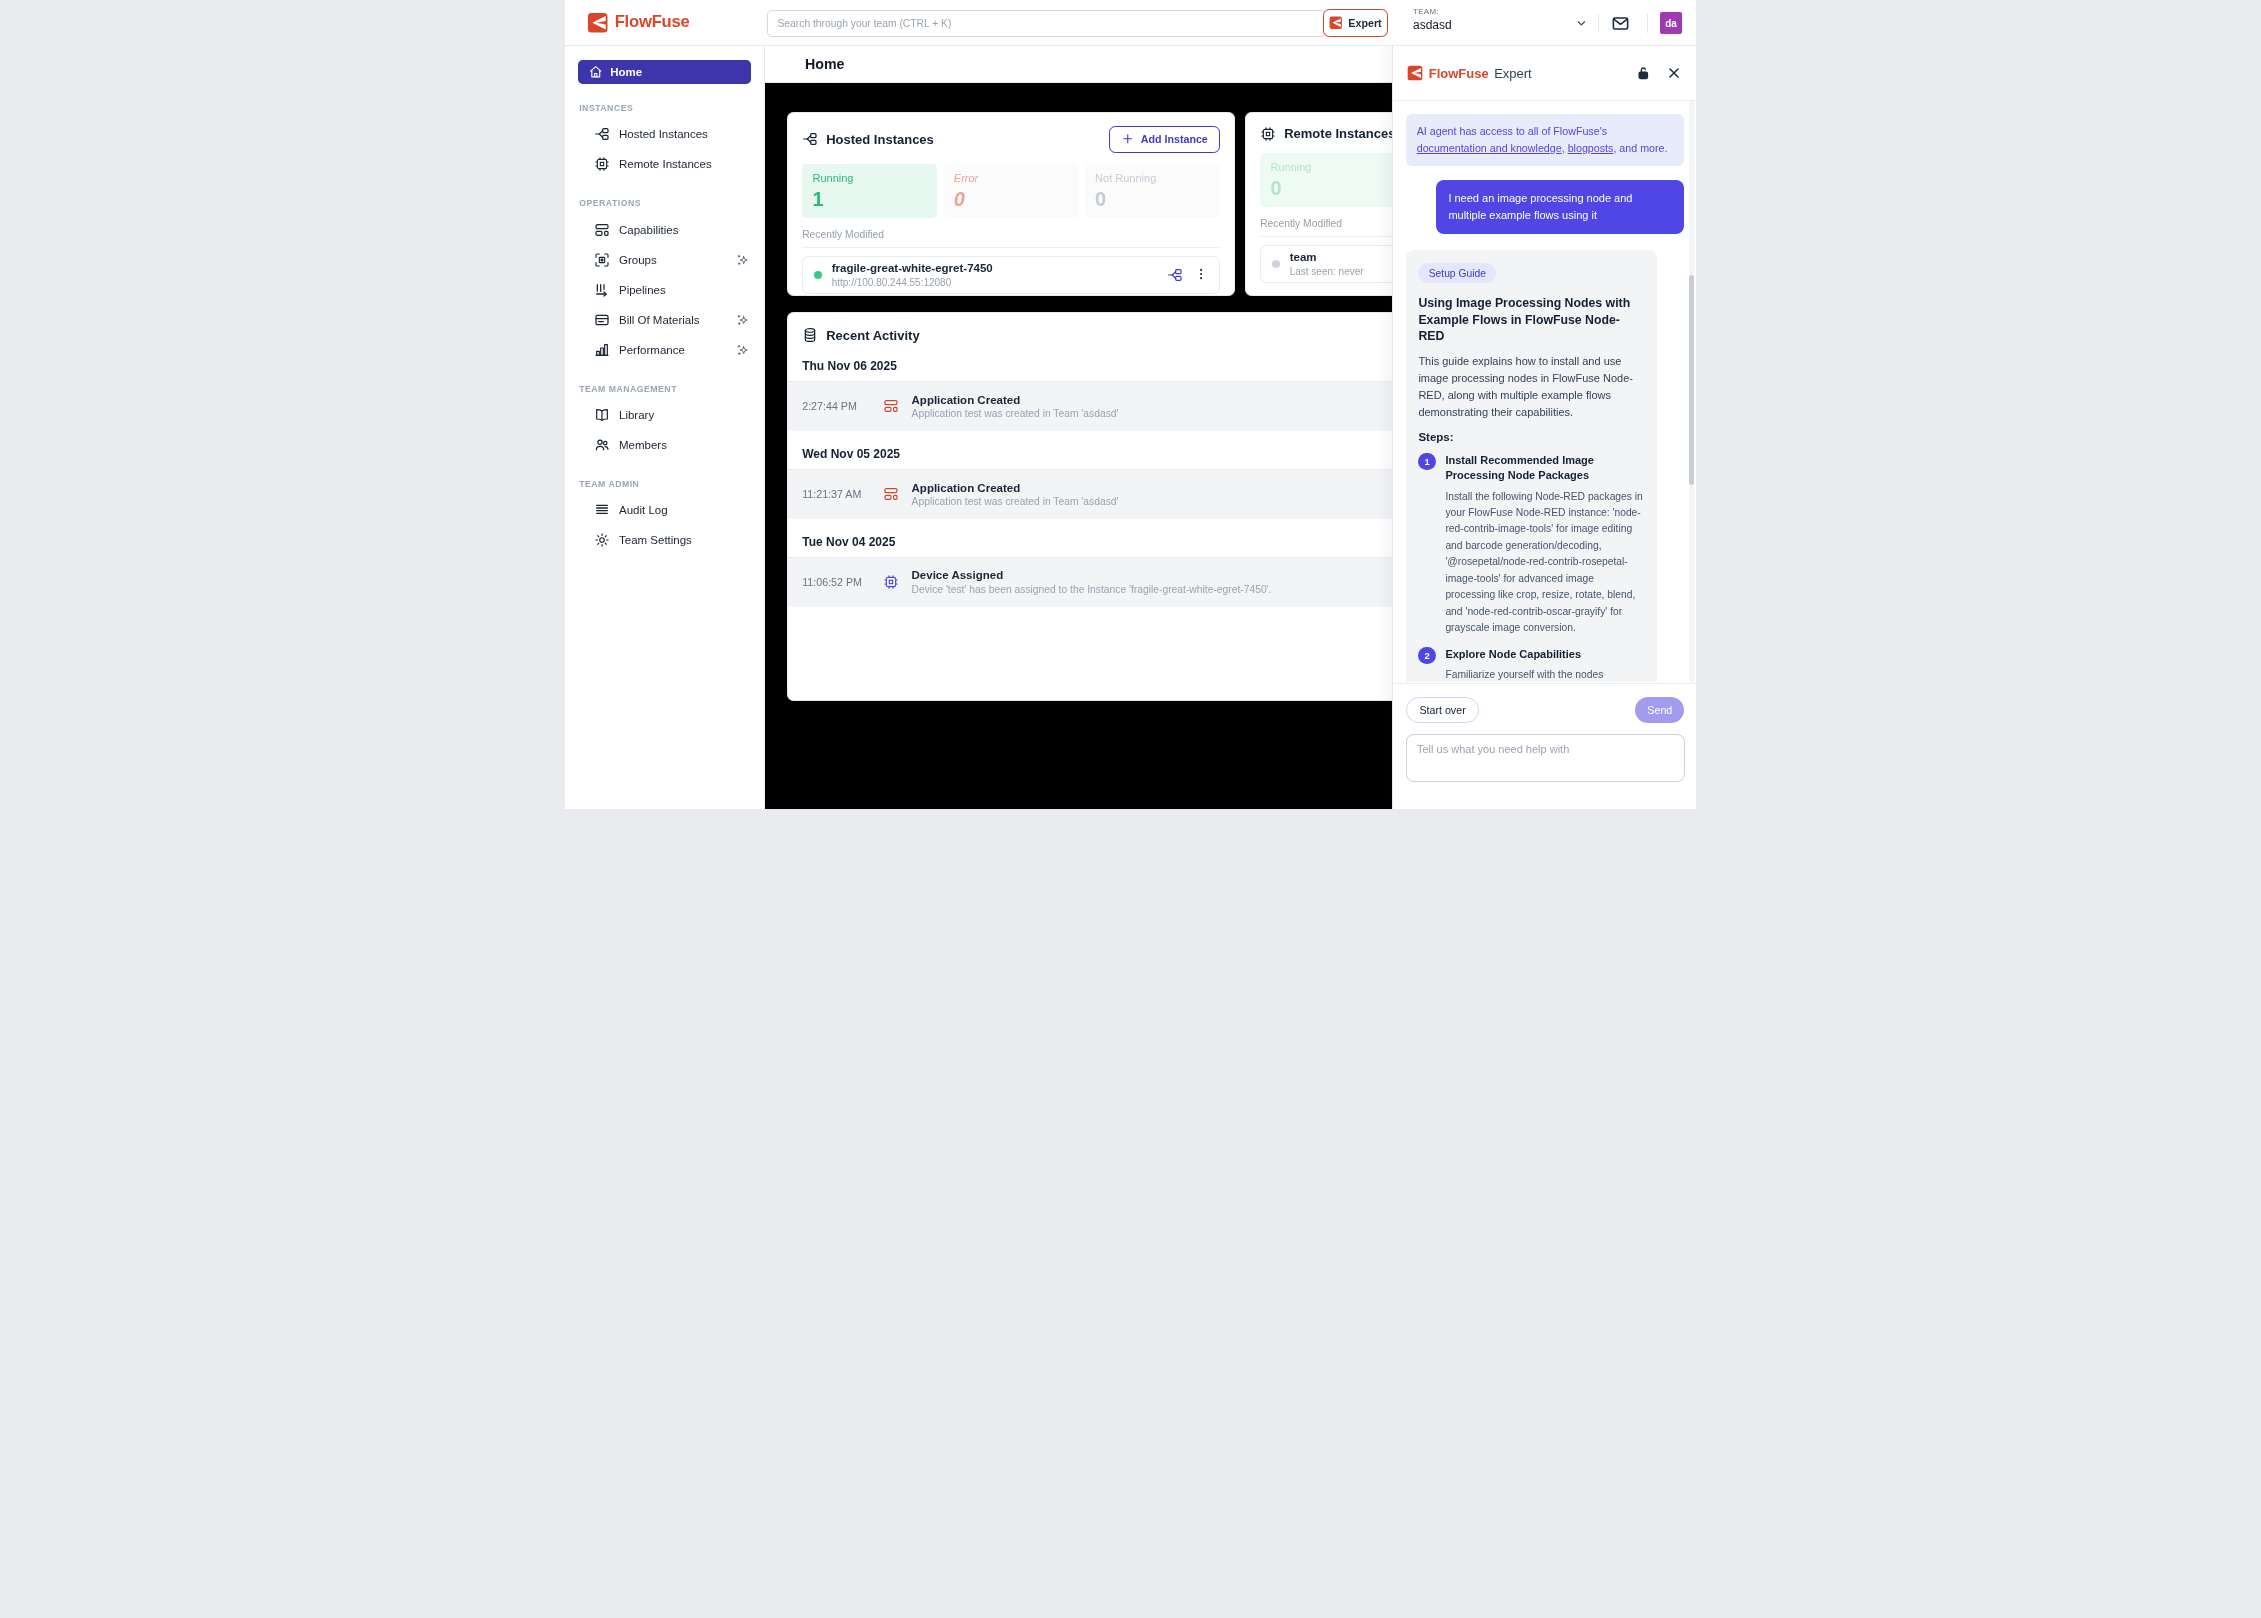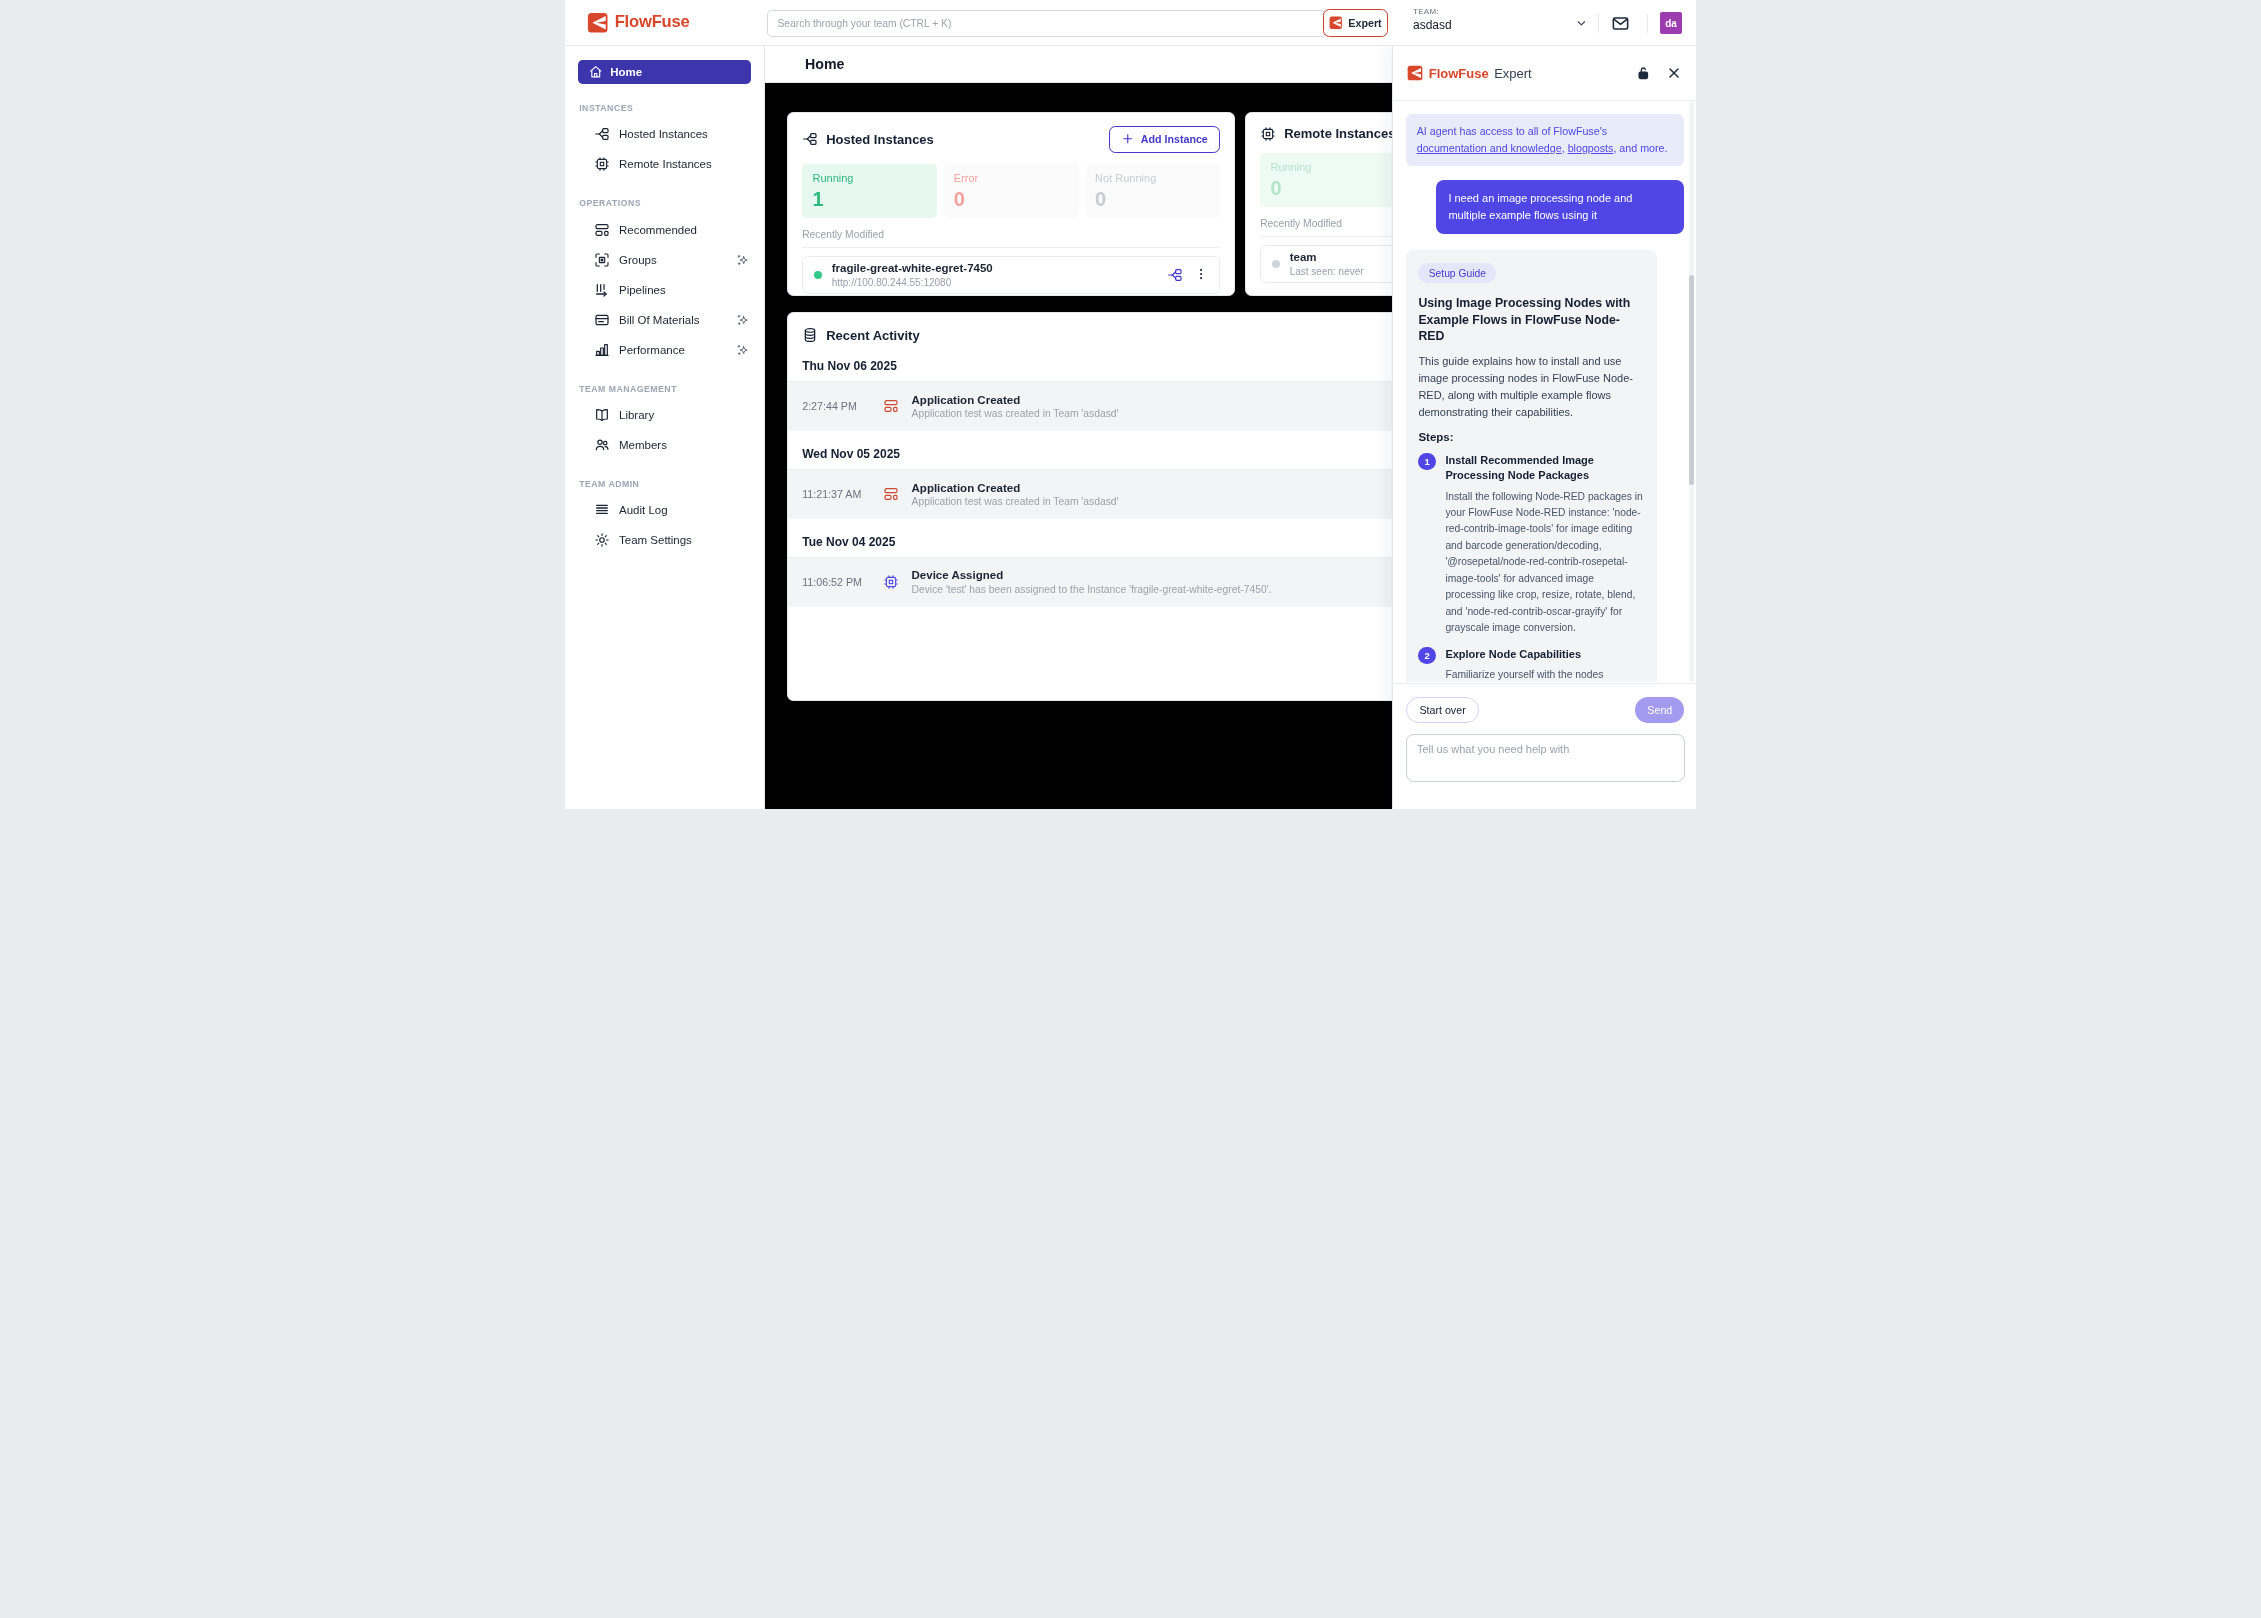--- a/index.html
+++ b/index.html
@@ -41,21 +41,21 @@
   .card-hd { display:flex; align-items:center; gap:8px; padding:12.7px 14.2px 0 14.2px; }
   .card-hd .ttl { font-size:13px; font-weight:bold; color:#152033; white-space:nowrap; }
   .card-hd .hd-ic { color:#152033; }
   .add-btn { margin-left:auto; height:27px; padding:0 11px; border:0.8px solid #4338ca; border-radius:6.3px; background:#fff; color:#4338ca; font-size:10.7px; font-weight:bold; display:flex; align-items:center; gap:6.3px; cursor:pointer; white-space:nowrap; }
 
   .tiles { display:flex; gap:6.3px; padding:11px 14.2px 0 14.2px; }
   .tile { flex:1; height:54px; border-radius:4.7px; padding:8.7px 10.3px; }
   .tile .t-label { font-size:11px; }
   .tile .t-value { font-size:20px; font-weight:bold; margin-top:3.2px; }
   .tile.running { background:#e6f8ef; color:#2cb97d; }
-  .tile.error { background:#fbfbfc; color:#f2a29c; }
+  .tile.error { background:#fbfbfc; color:#f2a29c;font-style:italic; }
   .tile.muted { background:#fbfbfc; color:#c6ccd4; }
   .tile.running-faded { background:#eefaf4; color:#b5e4cb; }
 
   .rm-label { font-size:10.3px; color:#97a0ab; padding:11px 14.2px 0 14.2px; }
   .rm-div { height:0.8px; background:#edeff2; margin:7.1px 14.2px 0 14.2px; }
   .inst-row { margin:8px 14.2px 0 14.2px; height:38px; border:0.8px solid #e8ebee; border-radius:6.3px; display:flex; align-items:center; padding:0 11px; gap:9.5px; cursor:pointer; background:#fff; }
   .dot { width:8px; height:8px; border-radius:50%; flex:none; }
   .dot.green { background:#34c98a; }
   .dot.gray { background:#cfd5dc; }
   .inst-name { font-size:11.5px; font-weight:bold; color:#1b2533; line-height:1.25; }
@@ -201,21 +201,21 @@
           <div>
 
           <div class="side-item">
                 <span class="ic">
                 <svg width="16" height="16" viewBox="0 0 24 24" fill="none" stroke="currentColor" stroke-width="1.8" stroke-linecap="round" stroke-linejoin="round">
                   <rect x="3" y="4" width="18" height="6" rx="2"></rect>
                   <rect x="3" y="14" width="9" height="6" rx="2"></rect>
                   <rect x="16" y="14" width="5" height="6" rx="1.5"></rect>
                 </svg>
               </span>
-                <span>Recommended</span>
+                <span>Capabilities</span>
 
               </div>
             <div class="side-item">
                 <span class="ic">
                 <svg width="16" height="16" viewBox="0 0 24 24" fill="none" stroke="currentColor" stroke-width="1.7" stroke-linecap="round">
                   <path d="M8 3H4.8A1.8 1.8 0 003 4.8V8M16 3h3.2A1.8 1.8 0 0121 4.8V8M8 21H4.8A1.8 1.8 0 013 19.2V16M16 21h3.2a1.8 1.8 0 001.8-1.8V16"></path>
                   <rect x="8" y="8" width="8" height="8" rx="1"></rect>
                   <rect x="10.8" y="10.8" width="2.4" height="2.4" fill="currentColor"></rect>
                 </svg>
               </span>

